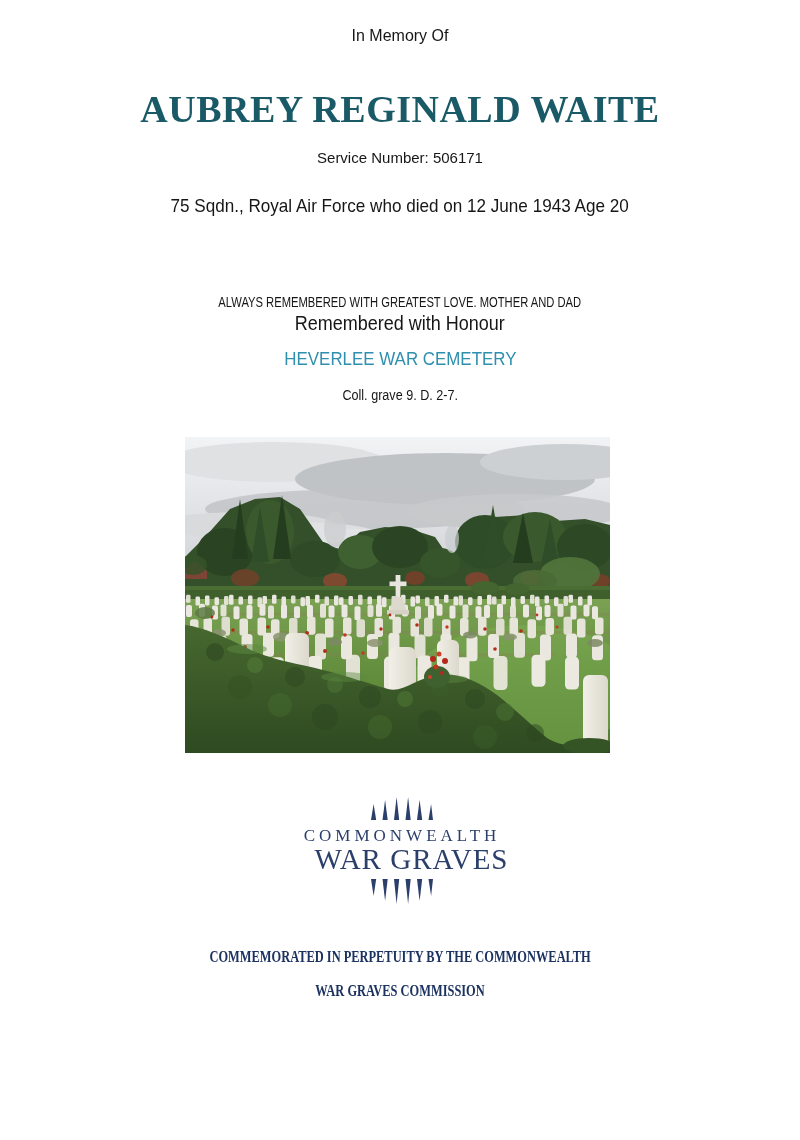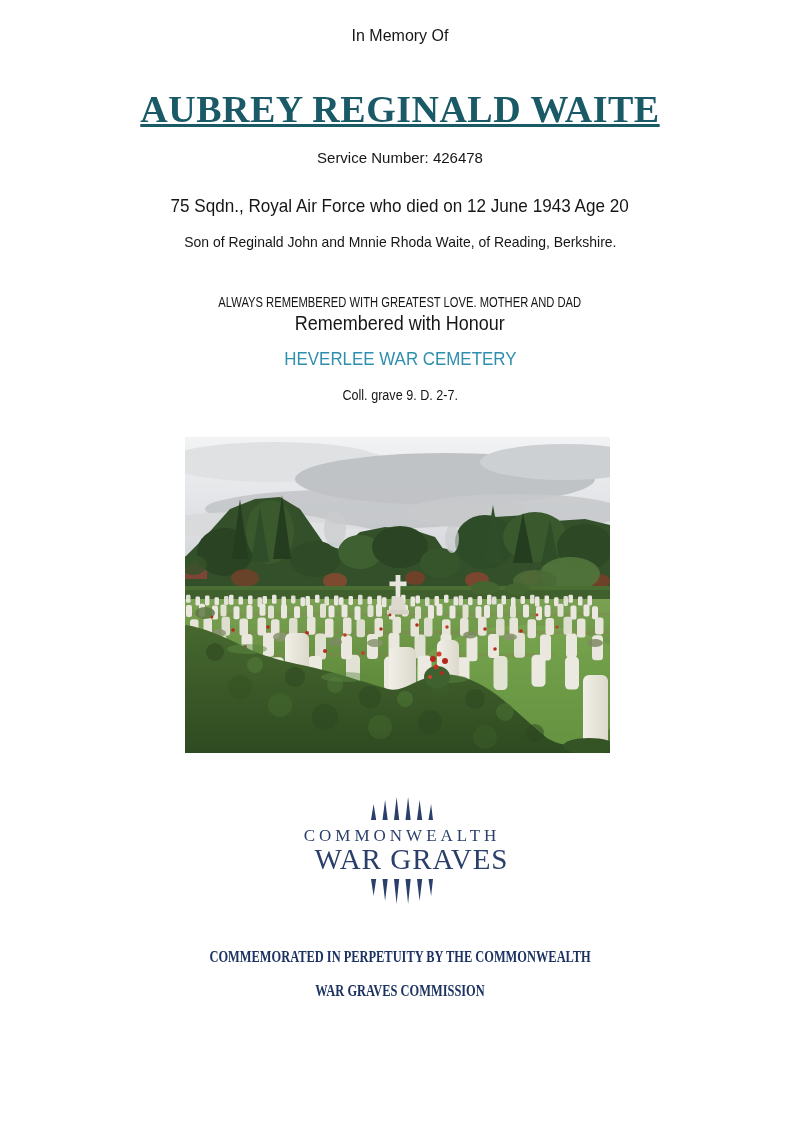--- a/index.html
+++ b/index.html
@@ -6,41 +6,40 @@
   .page{position:relative;width:800px;height:1024px;background:#ffffff;overflow:hidden;
         font-family:"Liberation Sans","DejaVu Sans",sans-serif;color:#161616;}
   .line{position:absolute;left:0;width:800px;text-align:center;line-height:1.15;white-space:nowrap;}
   .cond{display:inline-block;transform-origin:50% 50%;}
   .sx90{transform:scaleX(0.90);}
   .sx93{transform:scaleX(0.93);}
   .sx89{transform:scaleX(0.89);}
   .sx80{transform:scaleX(0.80);}
   .sx73{transform:scaleX(0.73);}
   .name{font-family:"Liberation Serif","DejaVu Serif",serif;font-weight:bold;
-        font-size:38px;color:#195A66;letter-spacing:0.5px;text-decoration:underline;}
+        font-size:38px;color:#195A66;letter-spacing:0.5px;}
   .cemetery{color:#2E8FAE;font-size:19px;}
   .serifnavy{font-family:"Liberation Serif","DejaVu Serif",serif;color:#2B3F6B;}
   .footer-line{font-family:"Liberation Serif","DejaVu Serif",serif;font-weight:bold;
                font-size:17px;color:#1C3260;}
   .photo-wrap{position:absolute;left:185px;top:437px;width:425px;height:316px;}
   .marks{position:absolute;left:0;width:800px;text-align:center;}
   svg{display:block;}
   .marks svg{display:inline-block;}
 </style>
 </head>
 <body>
 
 <div class="page">
 
   <div class="line" style="top:27px;font-size:16px;">In Memory Of</div>
   <div class="line name" style="top:88px;">AUBREY REGINALD WAITE</div>
-  <div class="line" style="top:149px;font-size:15px;">Service Number: 426478</div>
+  <div class="line" style="top:149px;font-size:15px;">Service Number: 506171</div>
 
   <div class="line" style="top:195px;font-size:19px;"><span class="cond sx90">75 Sqdn., Royal Air Force who died on 12 June 1943 Age 20</span></div>
-  <div class="line" style="top:233px;font-size:15px;"><span class="cond sx93">Son of Reginald John and Mnnie Rhoda Waite, of Reading, Berkshire.</span></div>
   <div class="line" style="top:294px;font-size:14px;"><span class="cond sx80">ALWAYS REMEMBERED WITH GREATEST LOVE. MOTHER AND DAD</span></div>
   <div class="line" style="top:312px;font-size:20px;"><span class="cond sx90">Remembered with Honour</span></div>
   <div class="line cemetery" style="top:348px;"><span class="cond sx89">HEVERLEE WAR CEMETERY</span></div>
   <div class="line" style="top:387px;font-size:14px;"><span class="cond sx90">Coll. grave 9. D. 2-7.</span></div>
 
   <div class="photo-wrap">
     <svg width="425" height="316" viewBox="0 0 425 316" role="img" aria-label="Rows of white headstones and the Cross of Sacrifice among trees and hedges at Heverlee War Cemetery under a grey cloudy sky">
       <defs>
         <linearGradient id="skyG" x1="0" y1="0" x2="0" y2="1">
           <stop offset="0" stop-color="#f2f3f5"></stop>

